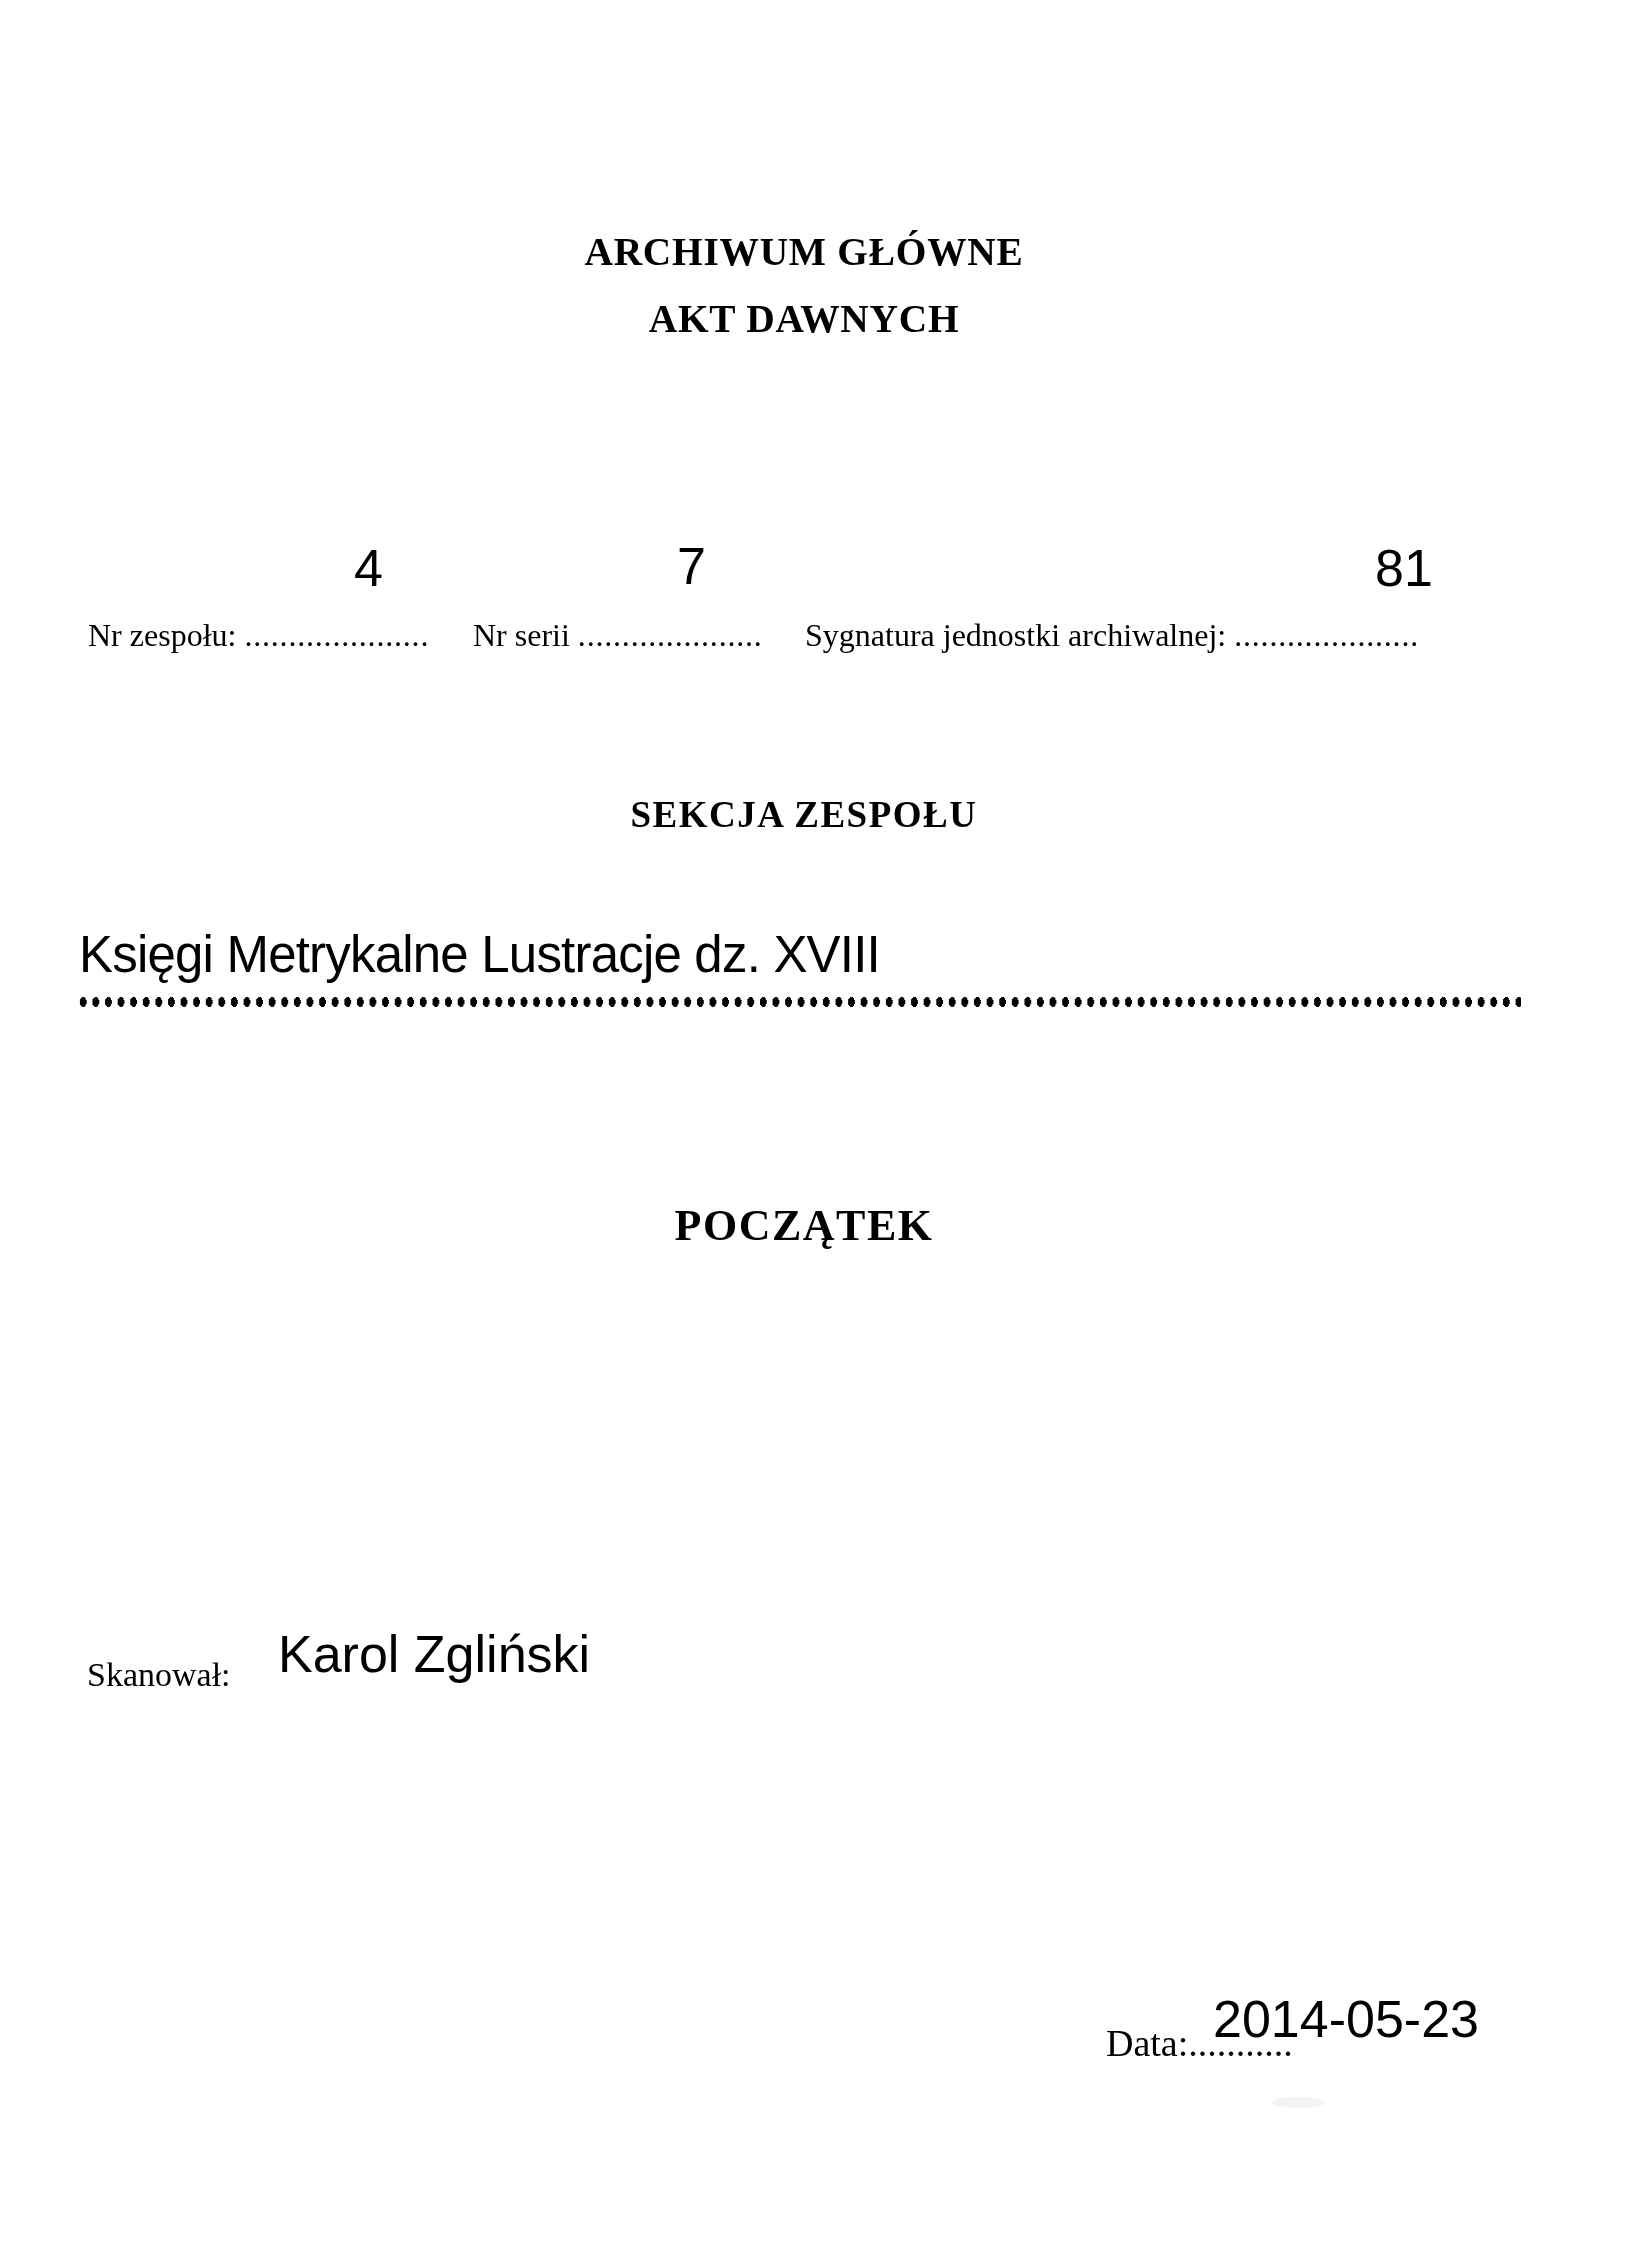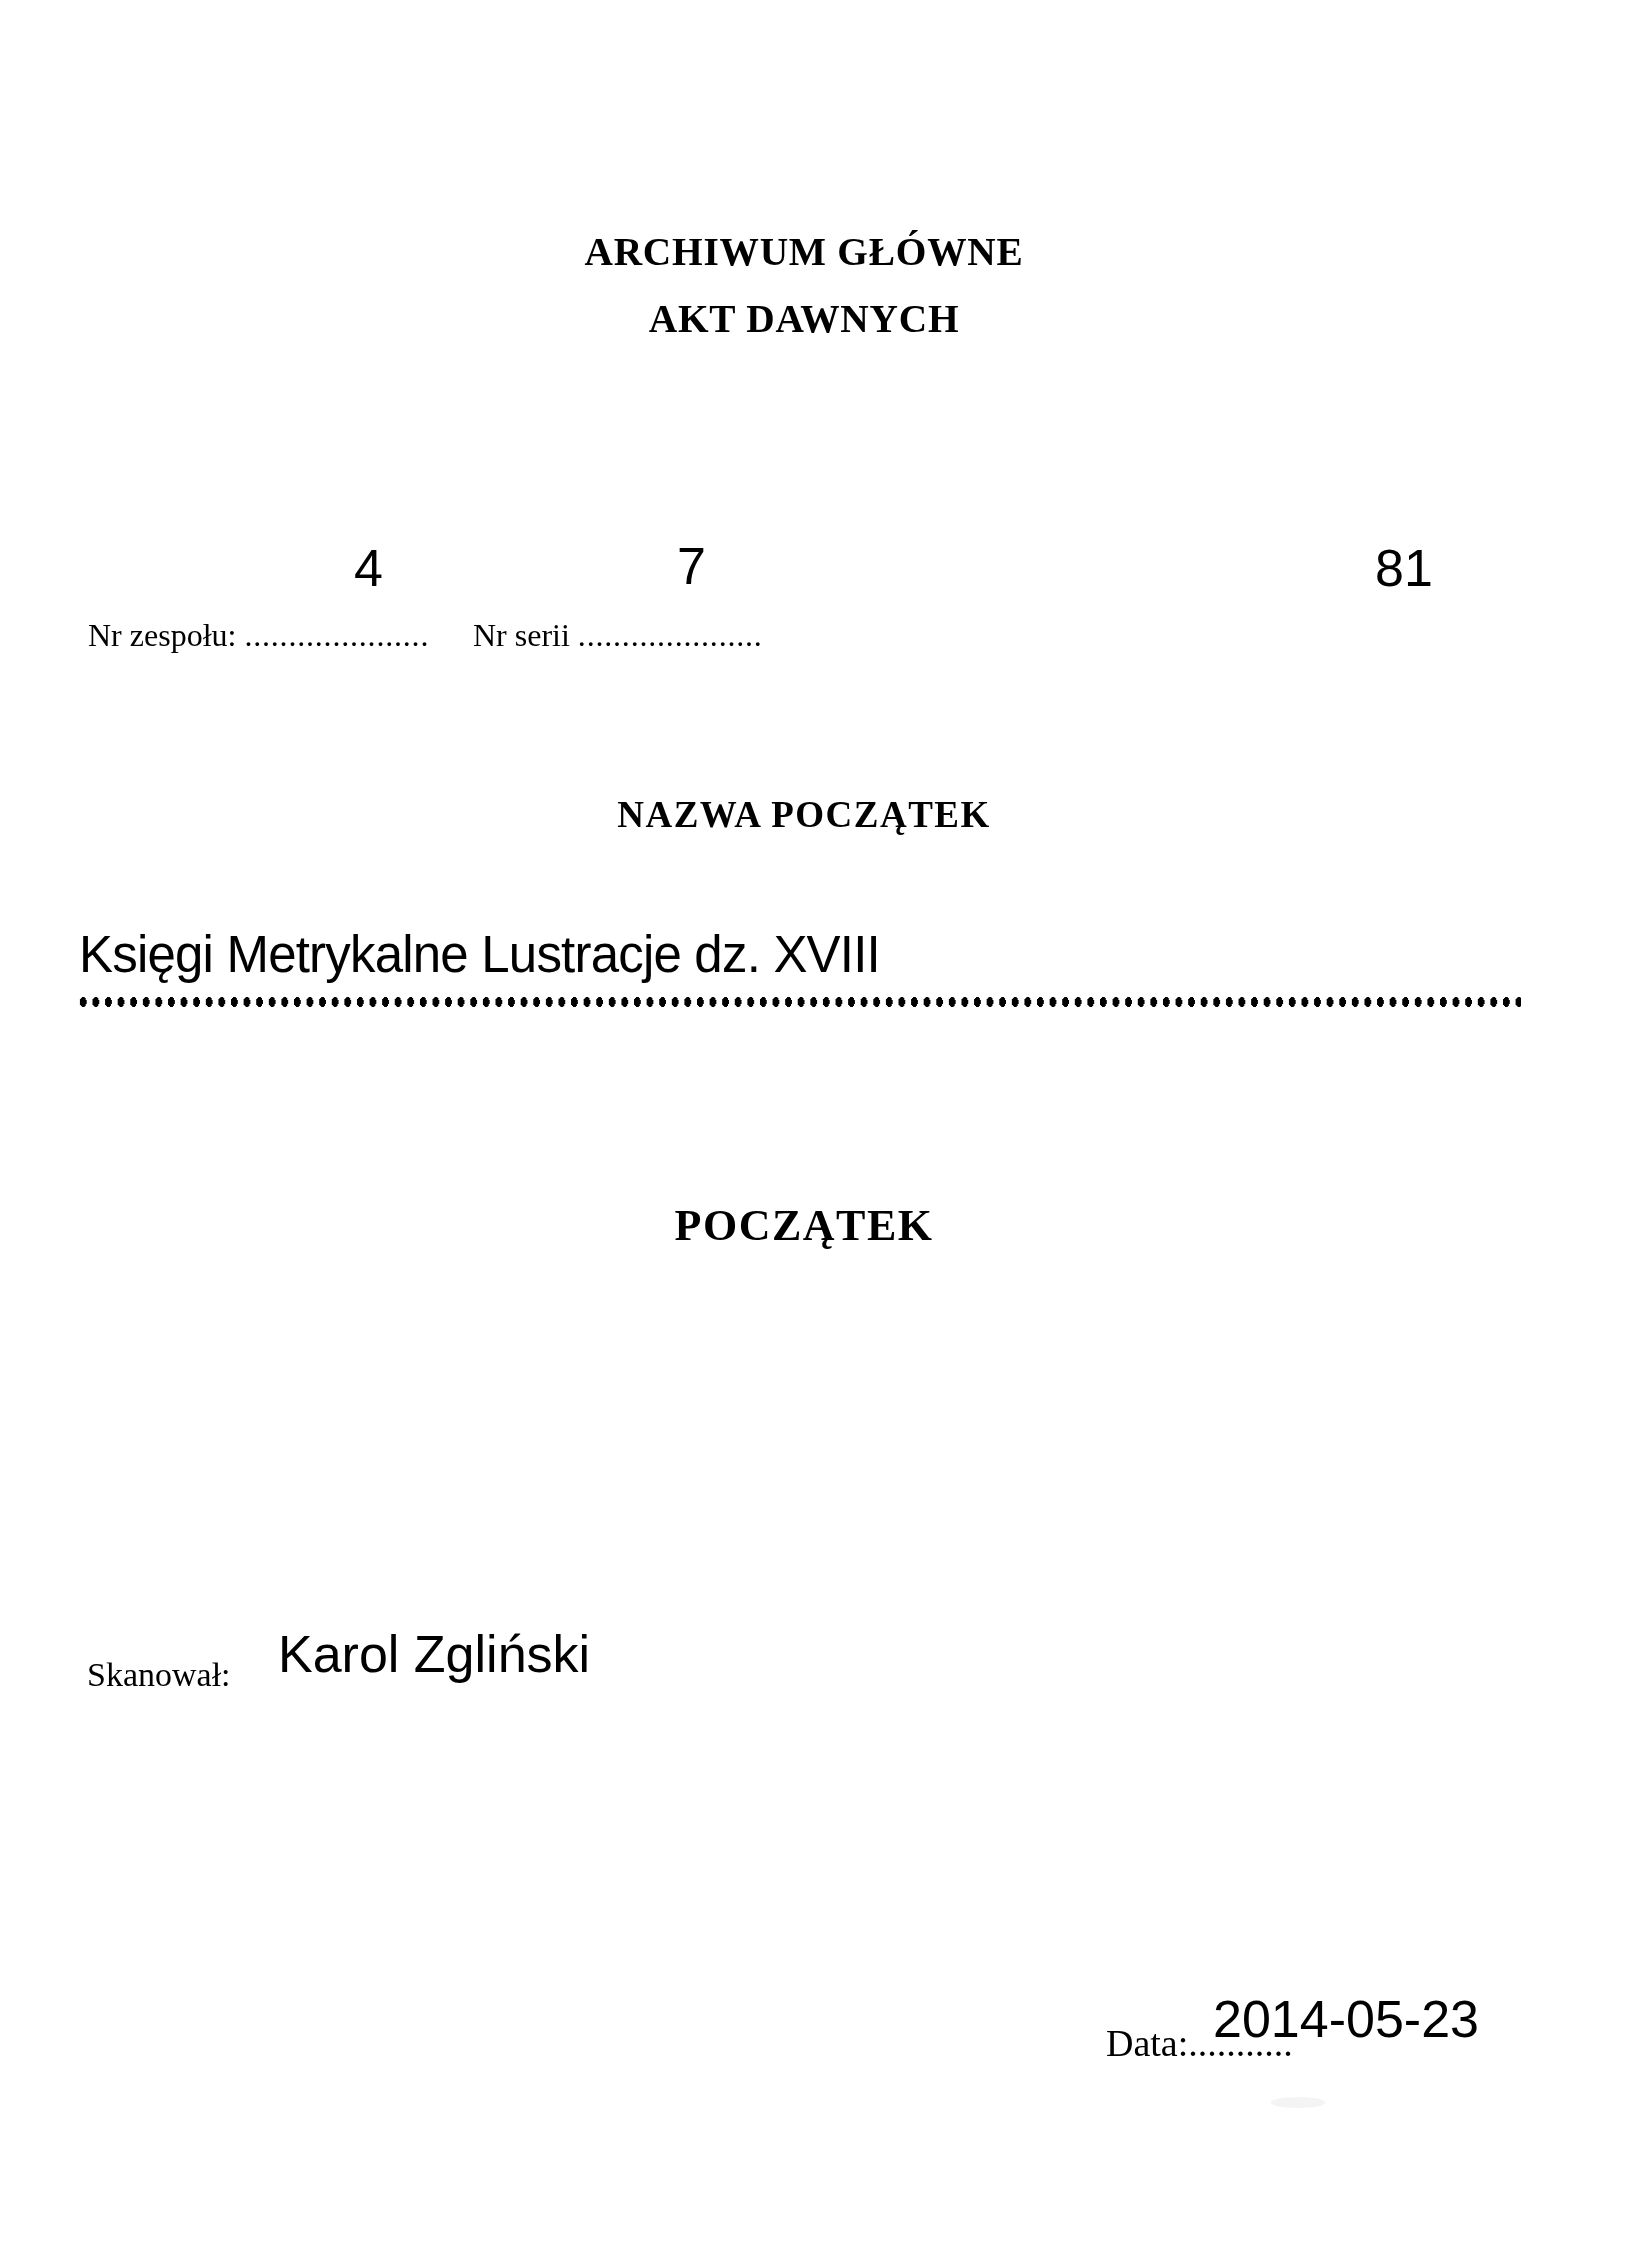--- a/index.html
+++ b/index.html
@@ -112,26 +112,29 @@
 
   <div class="abs centered header-line header-line1">ARCHIWUM GŁÓWNE</div>
   <div class="abs centered header-line header-line2">AKT DAWNYCH</div>
 
   <div class="abs serif fill-seg seg-zespolu">
     <span>Nr zespołu: </span><span class="dots">.....................</span>
   </div>
   <div class="abs serif fill-seg seg-serii">
     <span>Nr serii </span><span class="dots">.....................</span>
   </div>
+  <div class="abs serif fill-seg seg-sygnatura">
+    <span>Sygnatura jednostki archiwalnej: </span><span class="dots">.....................</span>
+  </div>
 
   <span class="abs fill-value val-zespolu">4</span>
   <span class="abs fill-value val-serii">7</span>
   <span class="abs fill-value val-sygnatura">81</span>
 
-  <div class="abs centered serif section-heading">NAZWA POCZĄTEK</div>
+  <div class="abs centered serif section-heading">SEKCJA ZESPOŁU</div>
 
   <div class="abs fond-name">Księgi Metrykalne Lustracje dz. XVIII</div>
 
   <div class="fond-dotted-line"></div>
 
   <div class="abs centered serif start-marker">POCZĄTEK</div>
 
 
   <span class="abs serif scanner-label">Skanował:</span>
   <span class="abs scanner-value">Karol Zgliński</span>

